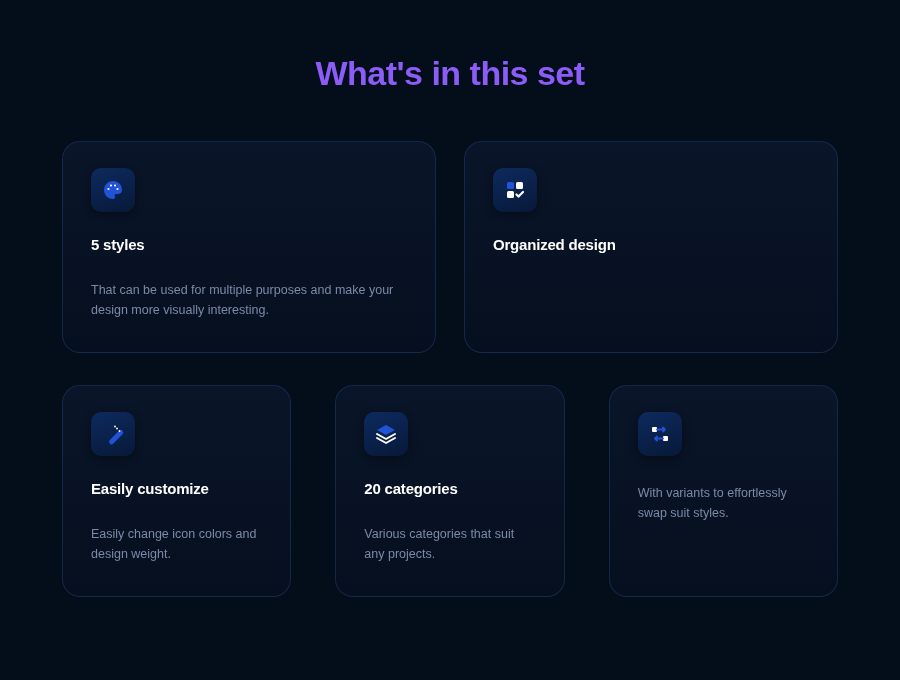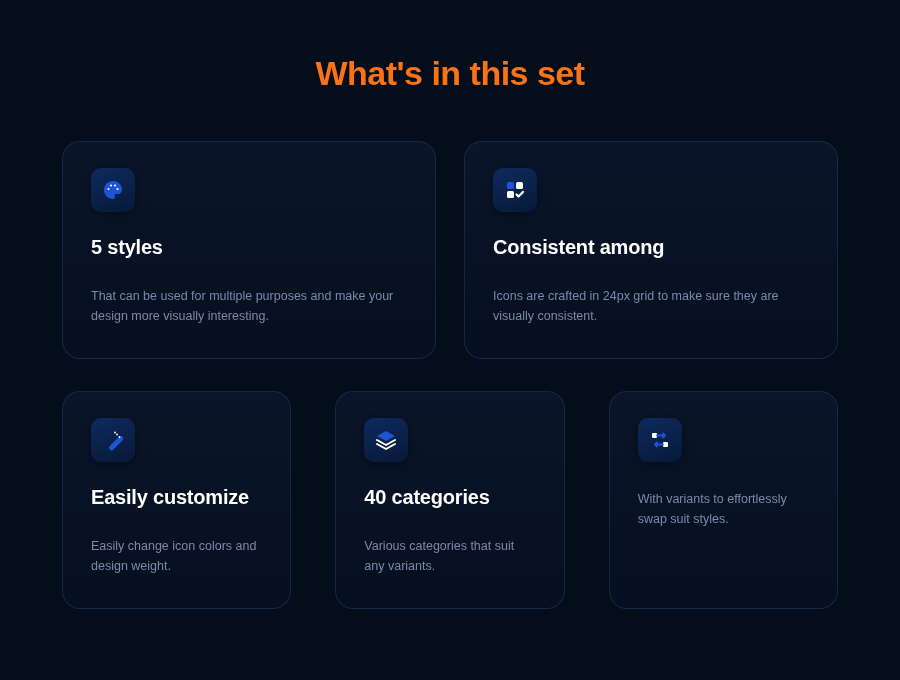--- a/index.html
+++ b/index.html
@@ -8,21 +8,21 @@
       box-sizing: border-box;
     }
     body {
       width: 900px;
       height: 680px;
       background: #040d1a;
       font-family: -apple-system, BlinkMacSystemFont, 'Segoe UI', sans-serif;
       overflow: hidden;
     }
     .page-title {
-      color: #f97316;
+      color: #8b5cf6;
       font-size: 34px;
       font-weight: 700;
       text-align: center;
       padding-top: 54px;
       padding-bottom: 48px;
       letter-spacing: -0.5px;
     }
     .grid {
       display: grid;
       grid-template-columns: 1fr 1fr;
@@ -48,21 +48,21 @@
       background: linear-gradient(160deg, #0d2a5e 0%, #071938 100%);
       border-radius: 10px;
       display: flex;
       align-items: center;
       justify-content: center;
       margin-bottom: 24px;
       box-shadow: 0 2px 8px rgba(0,0,0,0.4);
     }
     .card-title {
       color: #ffffff;
-      font-size: 20px;
+      font-size: 15px;
       font-weight: 600;
       margin-bottom: 12px;
       letter-spacing: -0.2px;
     }
     .card-desc {
       color: #7a8aa8;
       font-size: 12.5px;
       font-weight: 400;
       line-height: 1.6;
       margin-top: 27px;
@@ -93,22 +93,21 @@
 
   <div class="card">
     <div class="icon-box">
       <svg width="24" height="24" viewBox="0 0 24 24">
         <rect x="4" y="4" width="7" height="7" rx="1.5" fill="#2053d6"></rect>
         <rect x="13" y="4" width="7" height="7" rx="1.5" fill="#ffffff"></rect>
         <rect x="4" y="13" width="7" height="7" rx="1.5" fill="#ffffff"></rect>
         <path d="M13.5 16.5 L15.5 18.5 L20 14" stroke="#ffffff" stroke-width="2.2" fill="none" stroke-linecap="round" stroke-linejoin="round"></path>
       </svg>
     </div>
-    <div class="card-title">Consistent among</div>
-    <div class="card-desc">Icons are crafted in 24px grid to make sure they are visually consistent.</div>
+    <div class="card-title">Organized design</div>
   </div>
 </div>
 
 <div class="grid-row2">
   <div class="card">
     <div class="icon-box">
       <svg width="24" height="24" viewBox="0 0 24 24">
         <rect x="3" y="14" width="18" height="5" rx="2.5" transform="rotate(-45 12 12)" fill="#2053d6"></rect>
         <circle cx="16" cy="6.5" r="0.9" fill="#ffffff"></circle>
         <circle cx="18.5" cy="9" r="0.9" fill="#ffffff"></circle>
@@ -120,22 +119,22 @@
   </div>
 
   <div class="card">
     <div class="icon-box">
       <svg width="24" height="24" viewBox="0 0 24 24">
         <path d="M12 3 L21 8 L12 13 L3 8 Z" fill="#2053d6"></path>
         <path d="M3 12 L12 17 L21 12" stroke="#ffffff" stroke-width="2" fill="none" stroke-linecap="round" stroke-linejoin="round"></path>
         <path d="M3 16 L12 21 L21 16" stroke="#ffffff" stroke-width="2" fill="none" stroke-linecap="round" stroke-linejoin="round"></path>
       </svg>
     </div>
-    <div class="card-title">40 categories</div>
-    <div class="card-desc">Various categories that suit any variants.</div>
+    <div class="card-title">20 categories</div>
+    <div class="card-desc">Various categories that suit any projects.</div>
   </div>
 
   <div class="card">
     <div class="icon-box">
       <svg width="24" height="24" viewBox="0 0 24 24">
         <rect x="4" y="5" width="5" height="5" rx="1" fill="#ffffff"></rect>
         <rect x="15" y="14" width="5" height="5" rx="1" fill="#ffffff"></rect>
         <path d="M9 7.5 L17 7.5 M17 7.5 L15 5.5 M17 7.5 L15 9.5" stroke="#2053d6" stroke-width="1.8" fill="none" stroke-linecap="round" stroke-linejoin="round"></path>
         <path d="M7 16.5 L15 16.5 M7 16.5 L9 14.5 M7 16.5 L9 18.5" stroke="#2053d6" stroke-width="1.8" fill="none" stroke-linecap="round" stroke-linejoin="round"></path>
       </svg>

